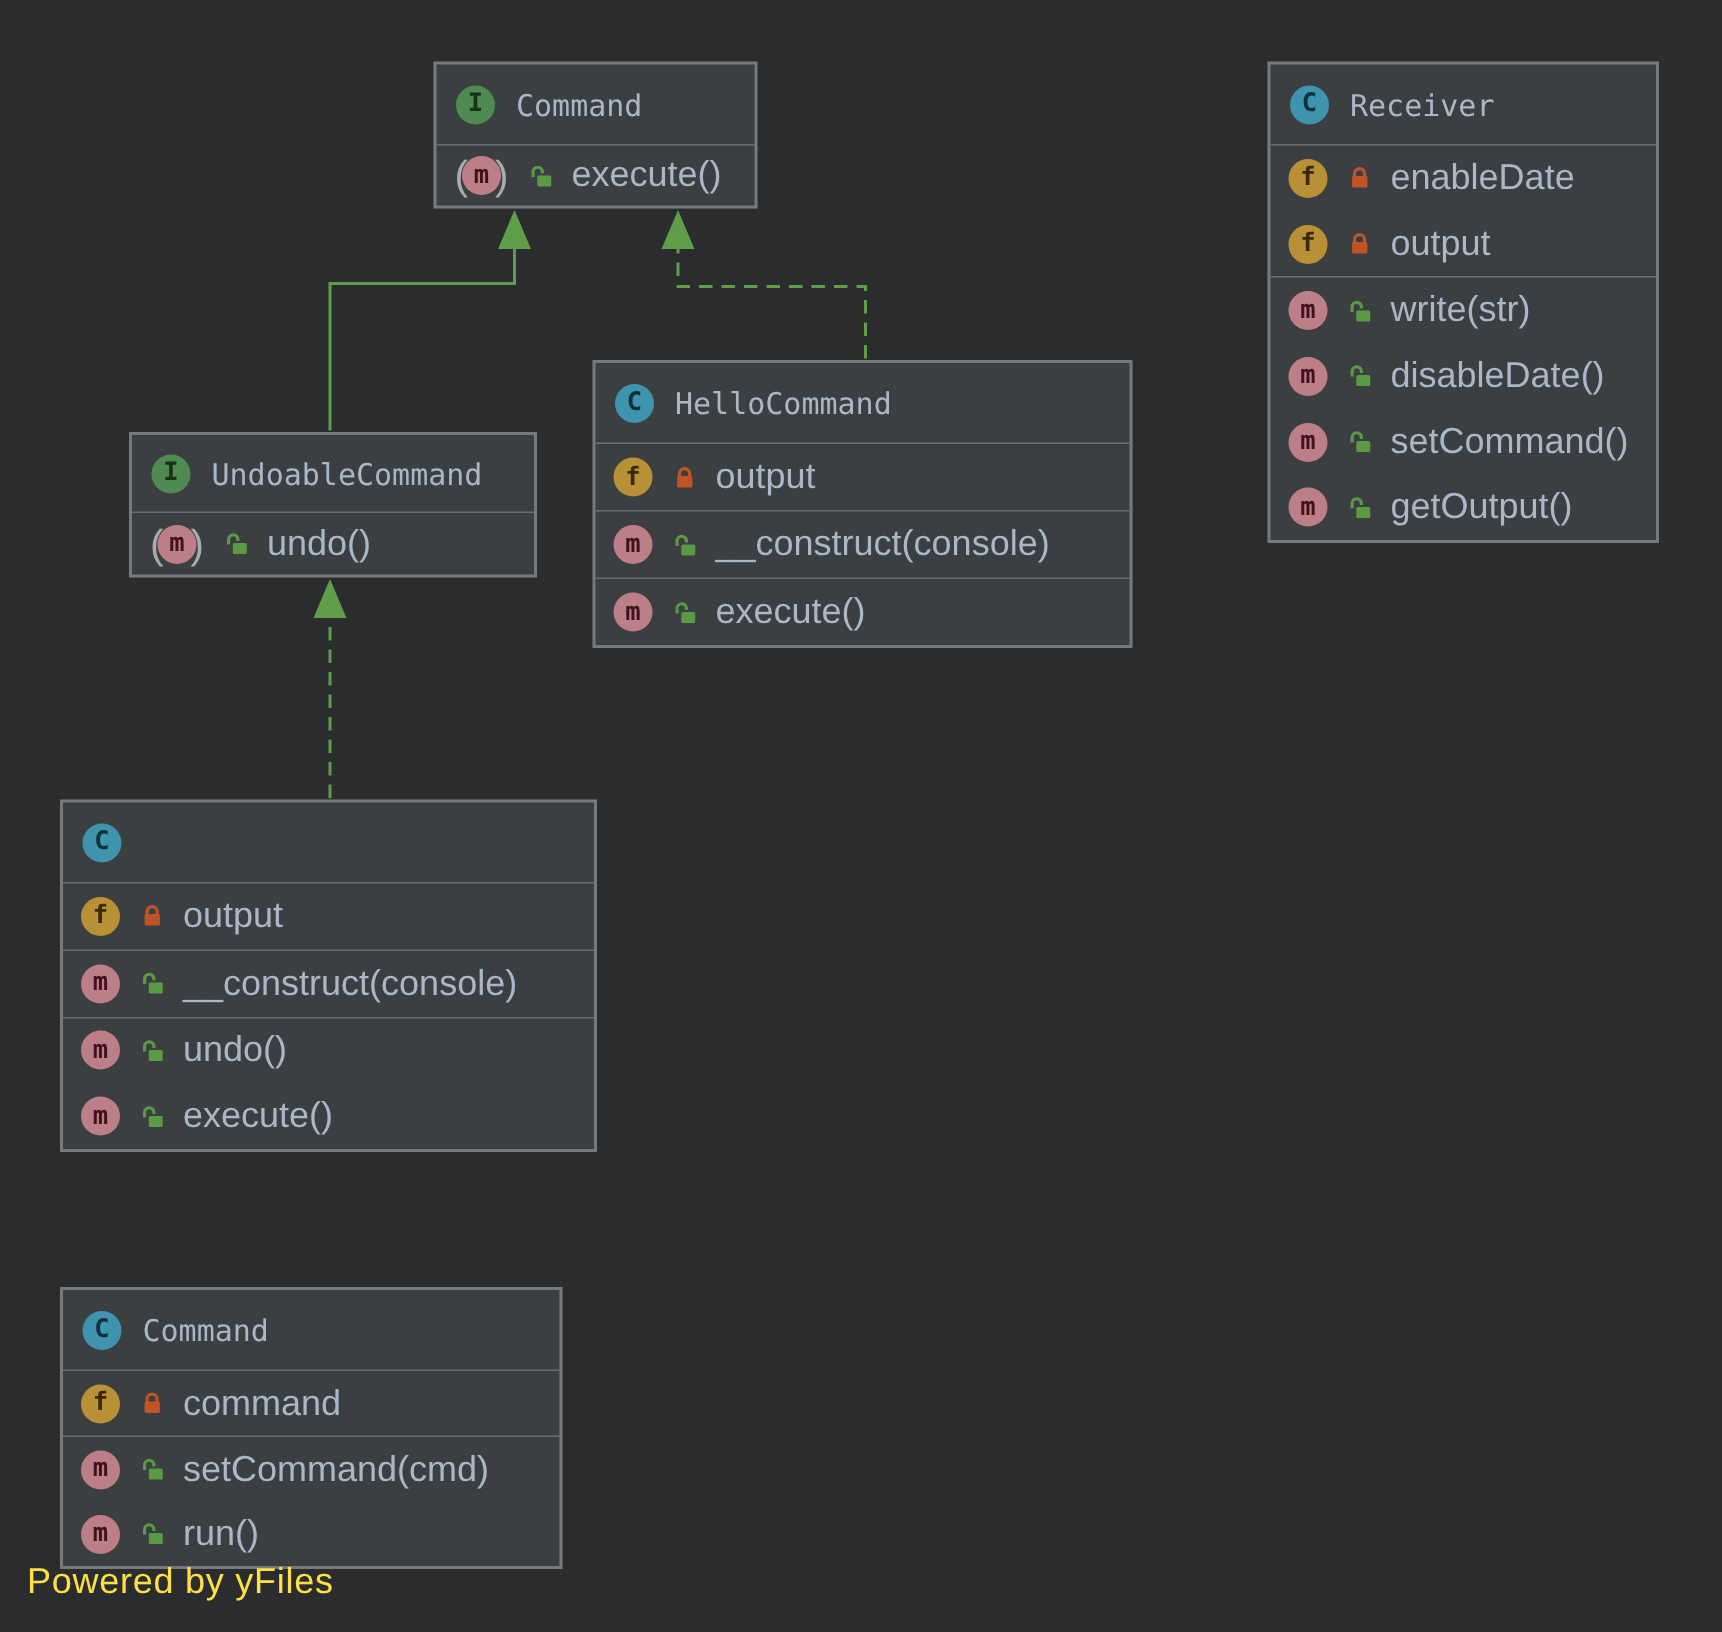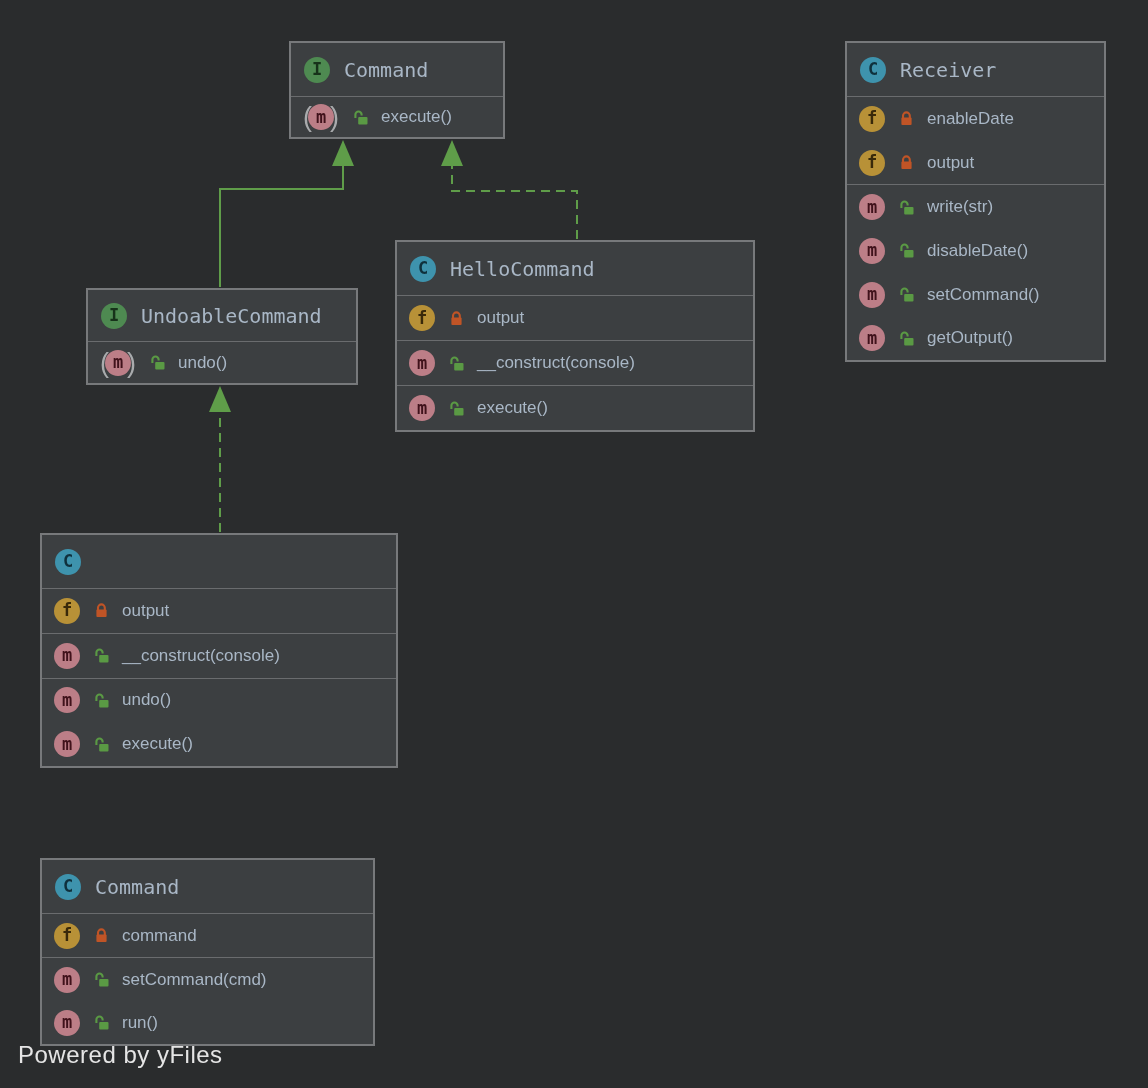--- a/index.html
+++ b/index.html
@@ -38,26 +38,26 @@
   .member-icon{display:flex;align-items:center;flex:none;margin-right:13px;}
   .member-icon .paren{
     color:#a9abad;font-size:27px;line-height:26px;font-weight:400;
     font-family:"Liberation Sans",sans-serif;
   }
   .member-icon.abstract .paren.l{margin-right:-4px;}
   .member-icon.abstract .paren.r{margin-left:-4px;}
   .lock{width:17px;height:17px;flex:none;margin-right:12px;display:flex;}
   .lock svg{width:17px;height:17px;}
   .member-label{
-    font-size:17px;color:#a9b7c6;white-space:nowrap;
+    font-size:24px;color:#a9b7c6;white-space:nowrap;
     font-family:"Liberation Sans",sans-serif;
   }
   .watermark{
     position:absolute;left:18px;top:1041px;z-index:3;
-    font-size:24px;color:#e5e5e5;letter-spacing:0.5px;
+    font-size:24px;color:#fde047;letter-spacing:0.5px;
     font-family:"Liberation Sans",sans-serif;
   }
 </style>
 </head>
 <body>
 
 <div id="canvas">
   <svg class="edge-layer" id="edge-layer" width="1148" height="1088">
       <g>
         <polyline points="220,287 220,189 343,189 343,165" fill="none" stroke="#5f9d49" stroke-width="2"></polyline>

